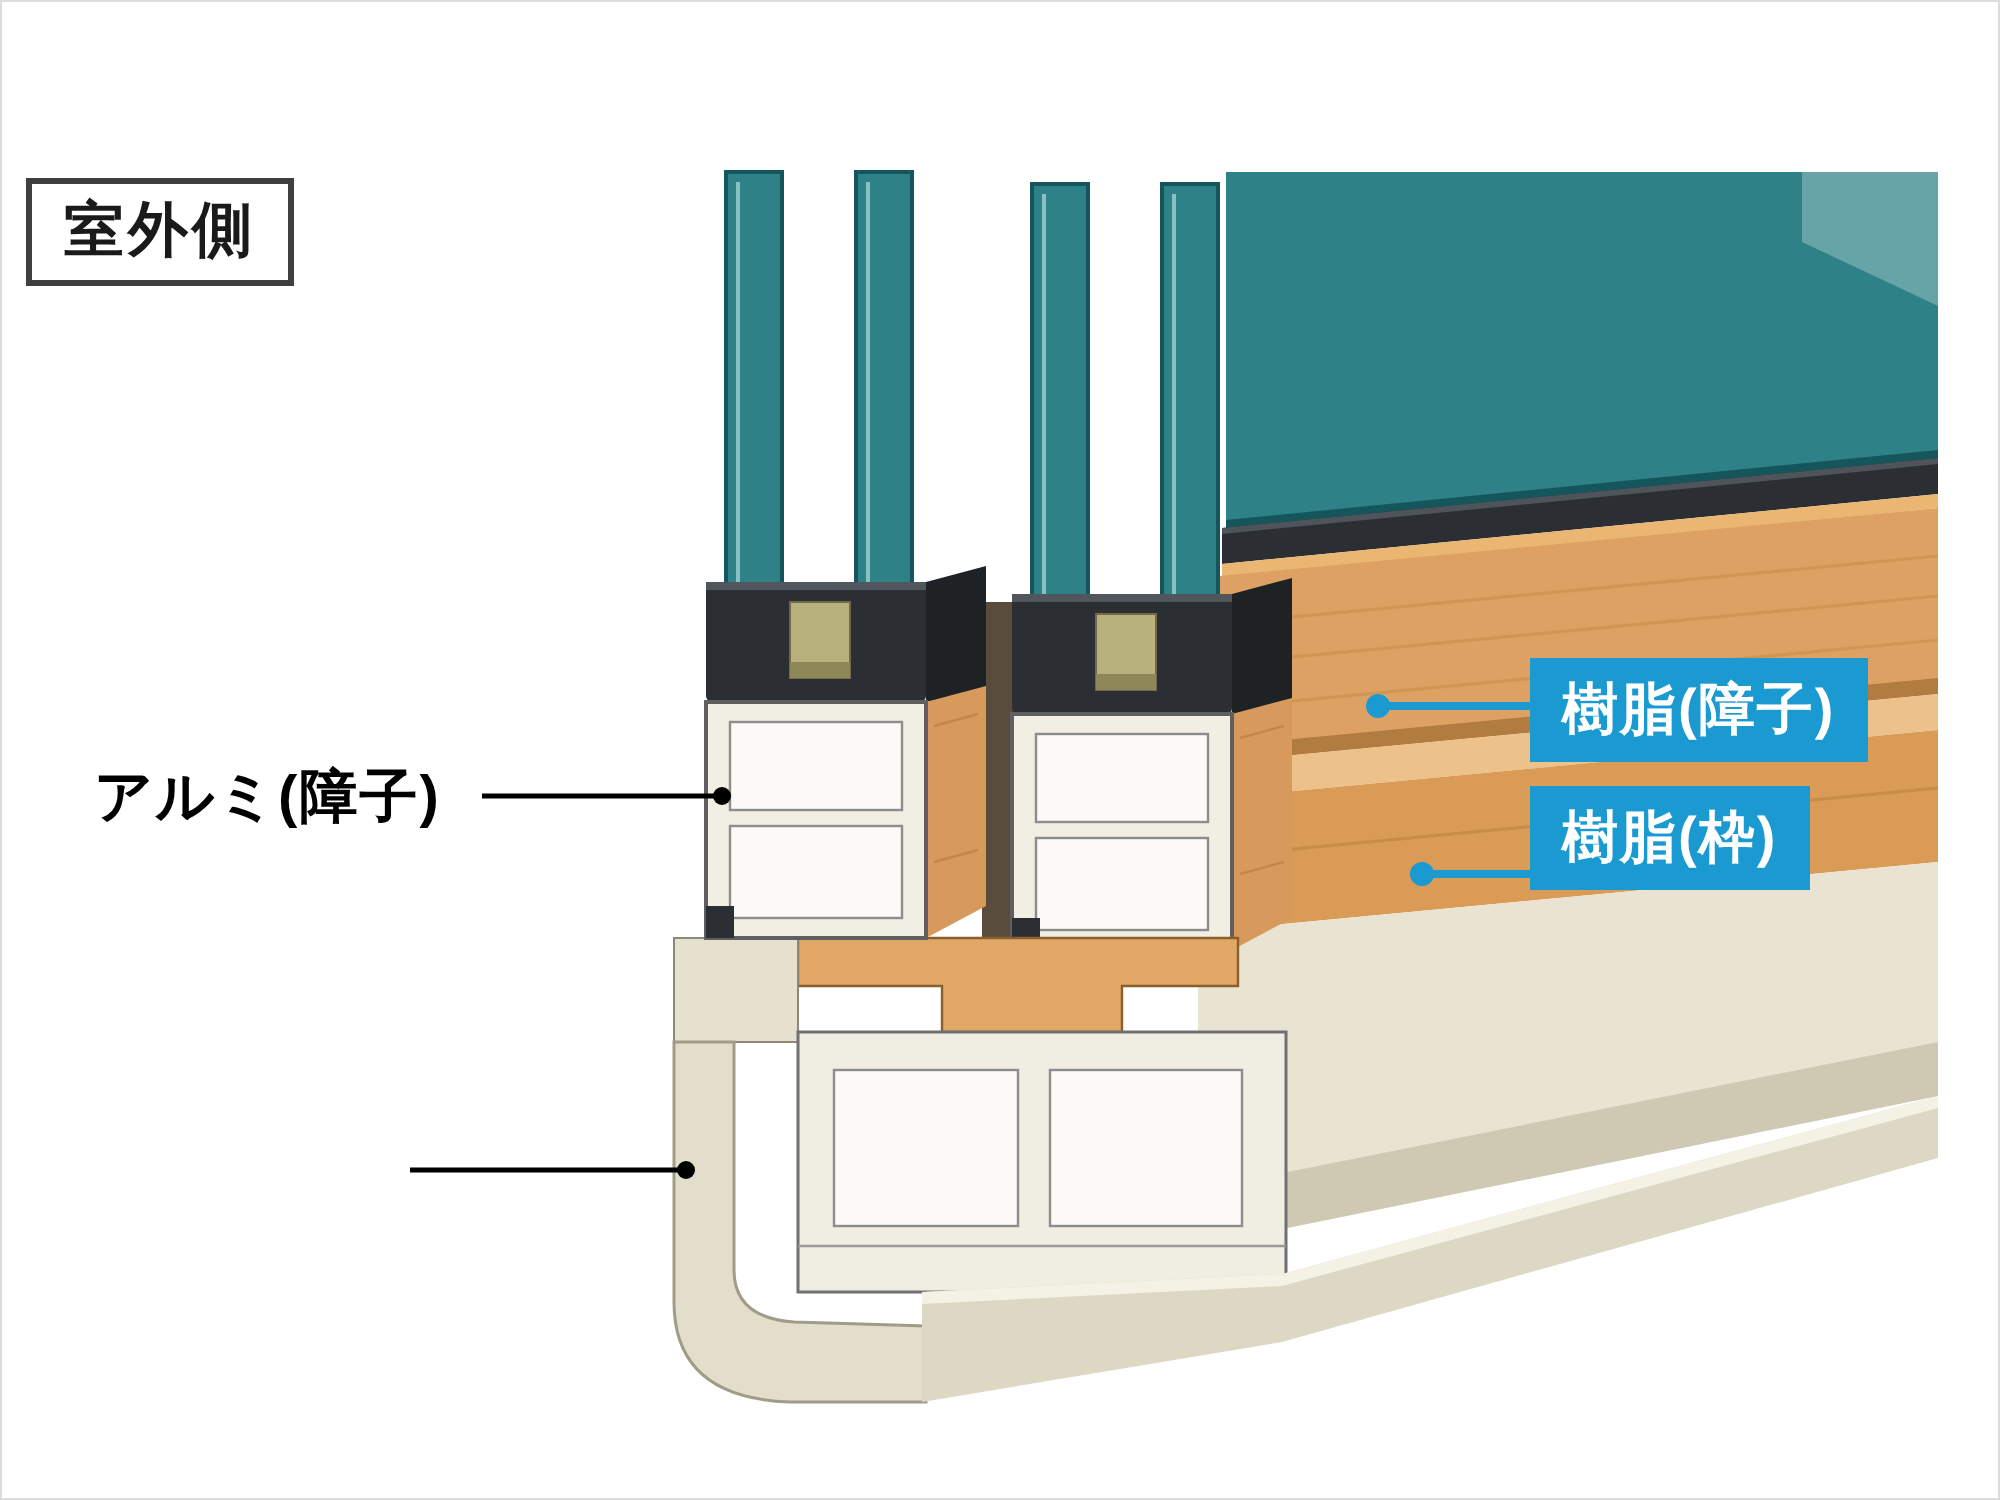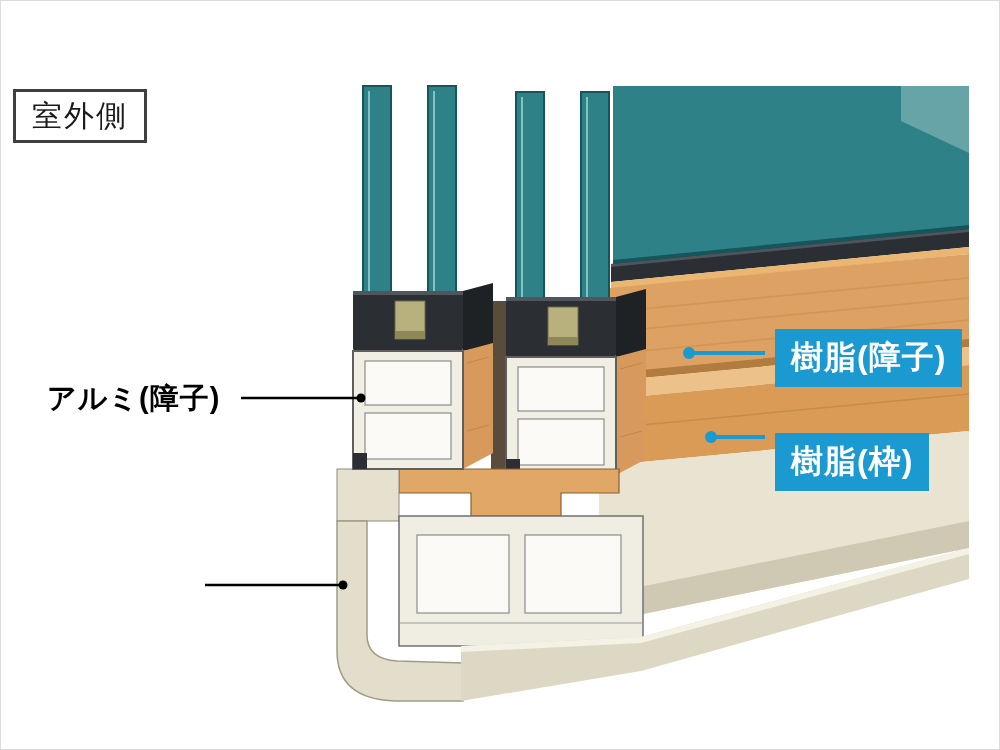--- a/index.html
+++ b/index.html
@@ -4,37 +4,37 @@
 <style>
   html,body{margin:0;padding:0;background:#fff;}
   .stage{
     position:relative;width:1000px;height:750px;background:#ffffff;
     border:1px solid #dcdcdc;box-sizing:border-box;overflow:hidden;
     font-family:"Liberation Sans","DejaVu Sans",sans-serif;
   }
   svg.illus{position:absolute;left:0;top:0;width:1000px;height:750px;}
   .side-box{
     position:absolute;background:#ffffff;border:3px solid #3f3f3f;
-    padding:6px 16px;font-size:30px;font-weight:400;color:#1a1a1a;
+    padding:6px 16px;font-size:30px;font-weight:700;color:#1a1a1a;
     letter-spacing:2px;line-height:1.2;white-space:nowrap;
   }
   #outdoor-box{left:12px;top:88px;}
   #indoor-box{left:852px;top:610px;}
   .left-label{
     position:absolute;font-size:29px;font-weight:700;color:#000;
     letter-spacing:1px;white-space:nowrap;
   }
   #alu-sash-label{left:46px;top:378px;}
   #alu-frame-label{left:46px;top:565px;}
   .blue-box{
-    position:absolute;background:#1b9ad2;color:#ffffff;font-size:32px;
-    font-weight:700;padding:7px 16px;letter-spacing:1px;white-space:nowrap;margin-left:10px;
+    position:absolute;background:#1b9ad2;color:#ffffff;font-size:28px;
+    font-weight:700;padding:7px 16px;letter-spacing:1px;white-space:nowrap;
   }
   #resin-sash-box{left:764px;top:328px;}
-  #resin-frame-box{left:764px;top:432px;text-align:center;}
+  #resin-frame-box{left:764px;top:392px;text-align:center;}
 </style>
 </head>
 <body>
 
 <div class="stage">
 
   <svg class="illus" viewBox="0 0 1000 750" aria-hidden="true">
     <defs>
 
       <g id="sash-profile">

